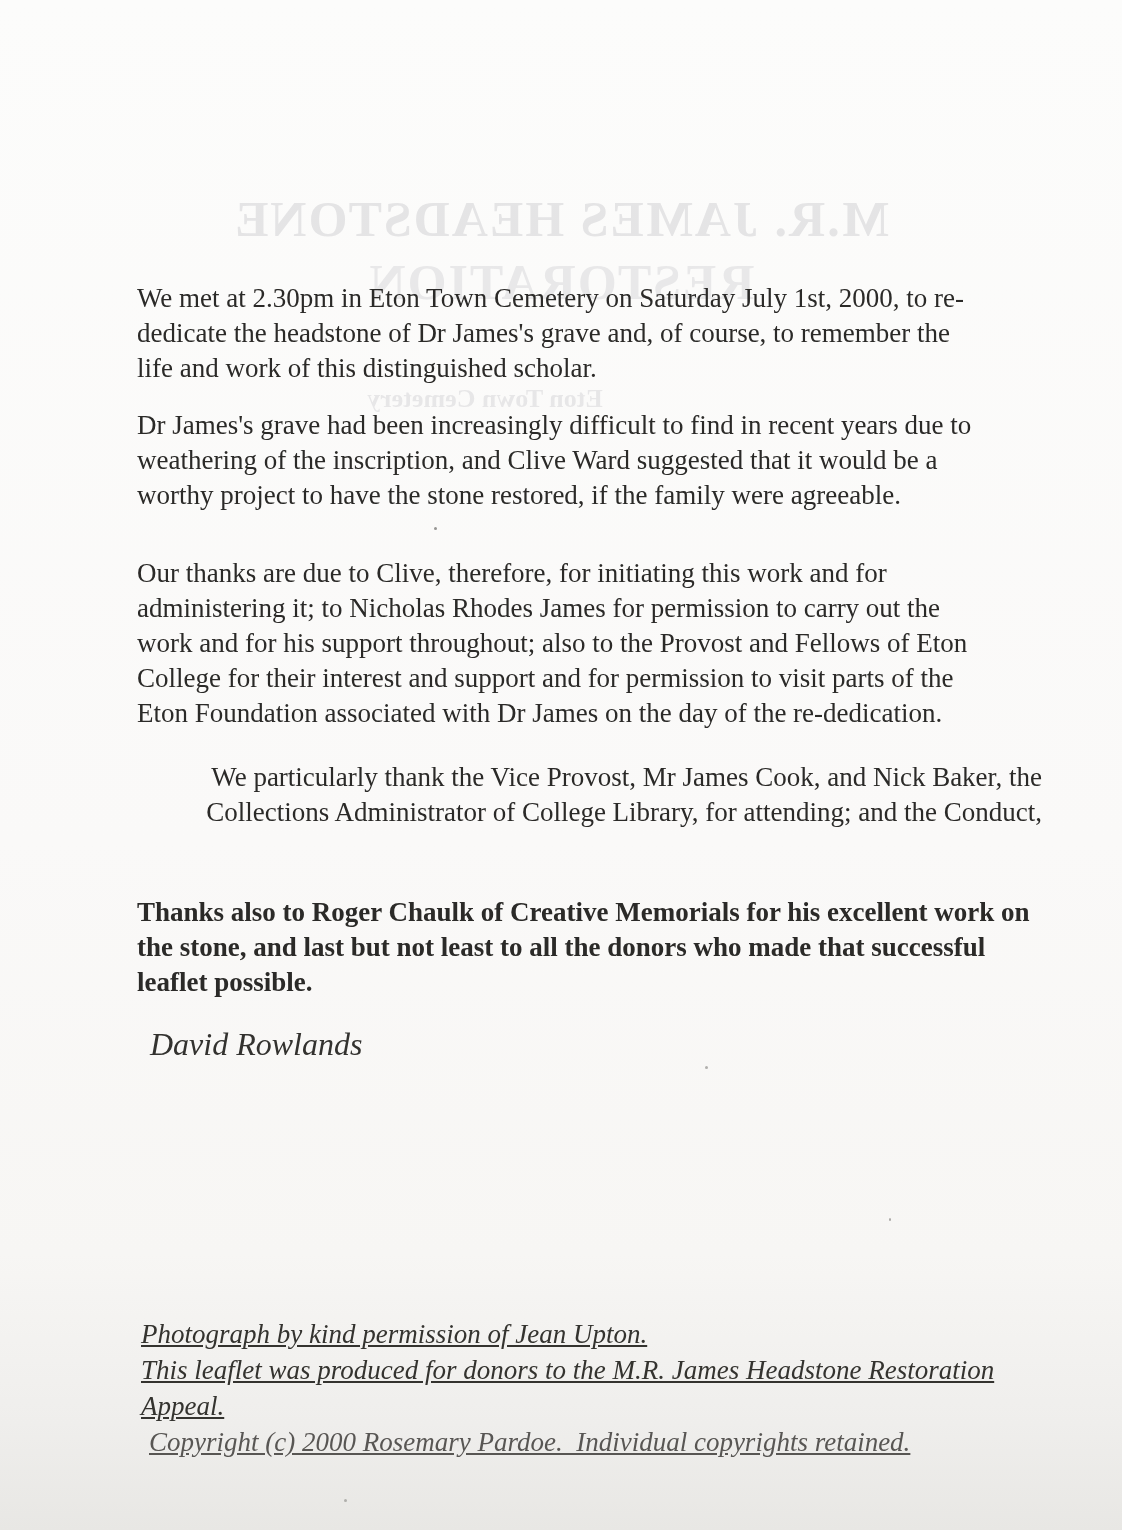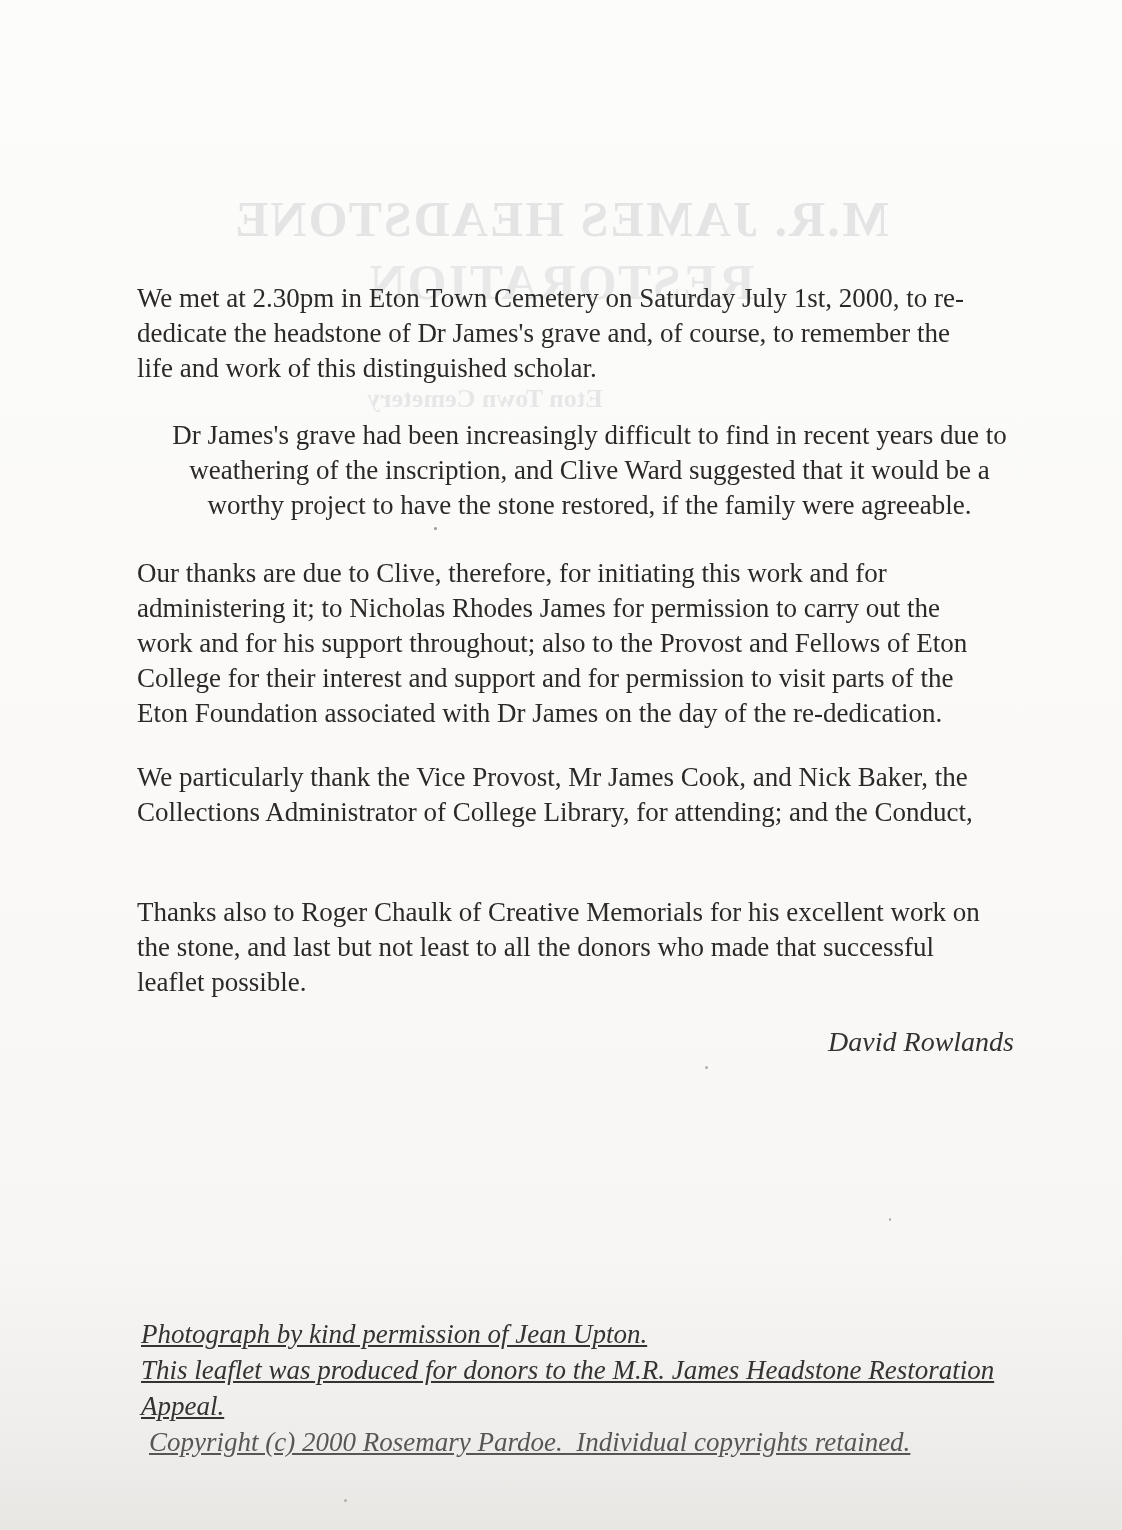--- a/index.html
+++ b/index.html
@@ -42,32 +42,32 @@
   .bleed-2 { top: 253px; font-size: 50px; letter-spacing: 2px; color: rgba(100,102,116,0.12); }
   .bleed-3 { top: 384px; font-size: 26px; left: -76px; color: rgba(100,102,116,0.13); }
   .para {
     position: absolute;
     left: 137px;
     width: 905px;
     font-size: 27px;
     line-height: 35px;
   }
   .p1 { top: 281px; }
-  .p2 { top: 418px; text-align: center; }
+  .p2 { top: 408px; }
   .p3 { top: 556px; }
-  .p4 { top: 760px; }
-  .p5 { top: 895px; }
+  .p4 { top: 760px; text-align: right; }
+  .p5 { top: 895px; font-weight: bold; }
   .signature {
     position: absolute;
     top: 1026px;
-    left: 136px;
+    left: 150px;
     width: 878px;
-    text-align: right;
+    text-align: left;
     font-style: italic;
-    font-size: 28px;
+    font-size: 32px;
     color: #33322f;
   }
   .footer {
     position: absolute;
     top: 1316px;
     left: 141px;
     width: 910px;
     font-style: italic;
     font-size: 27px;
     line-height: 36px;

